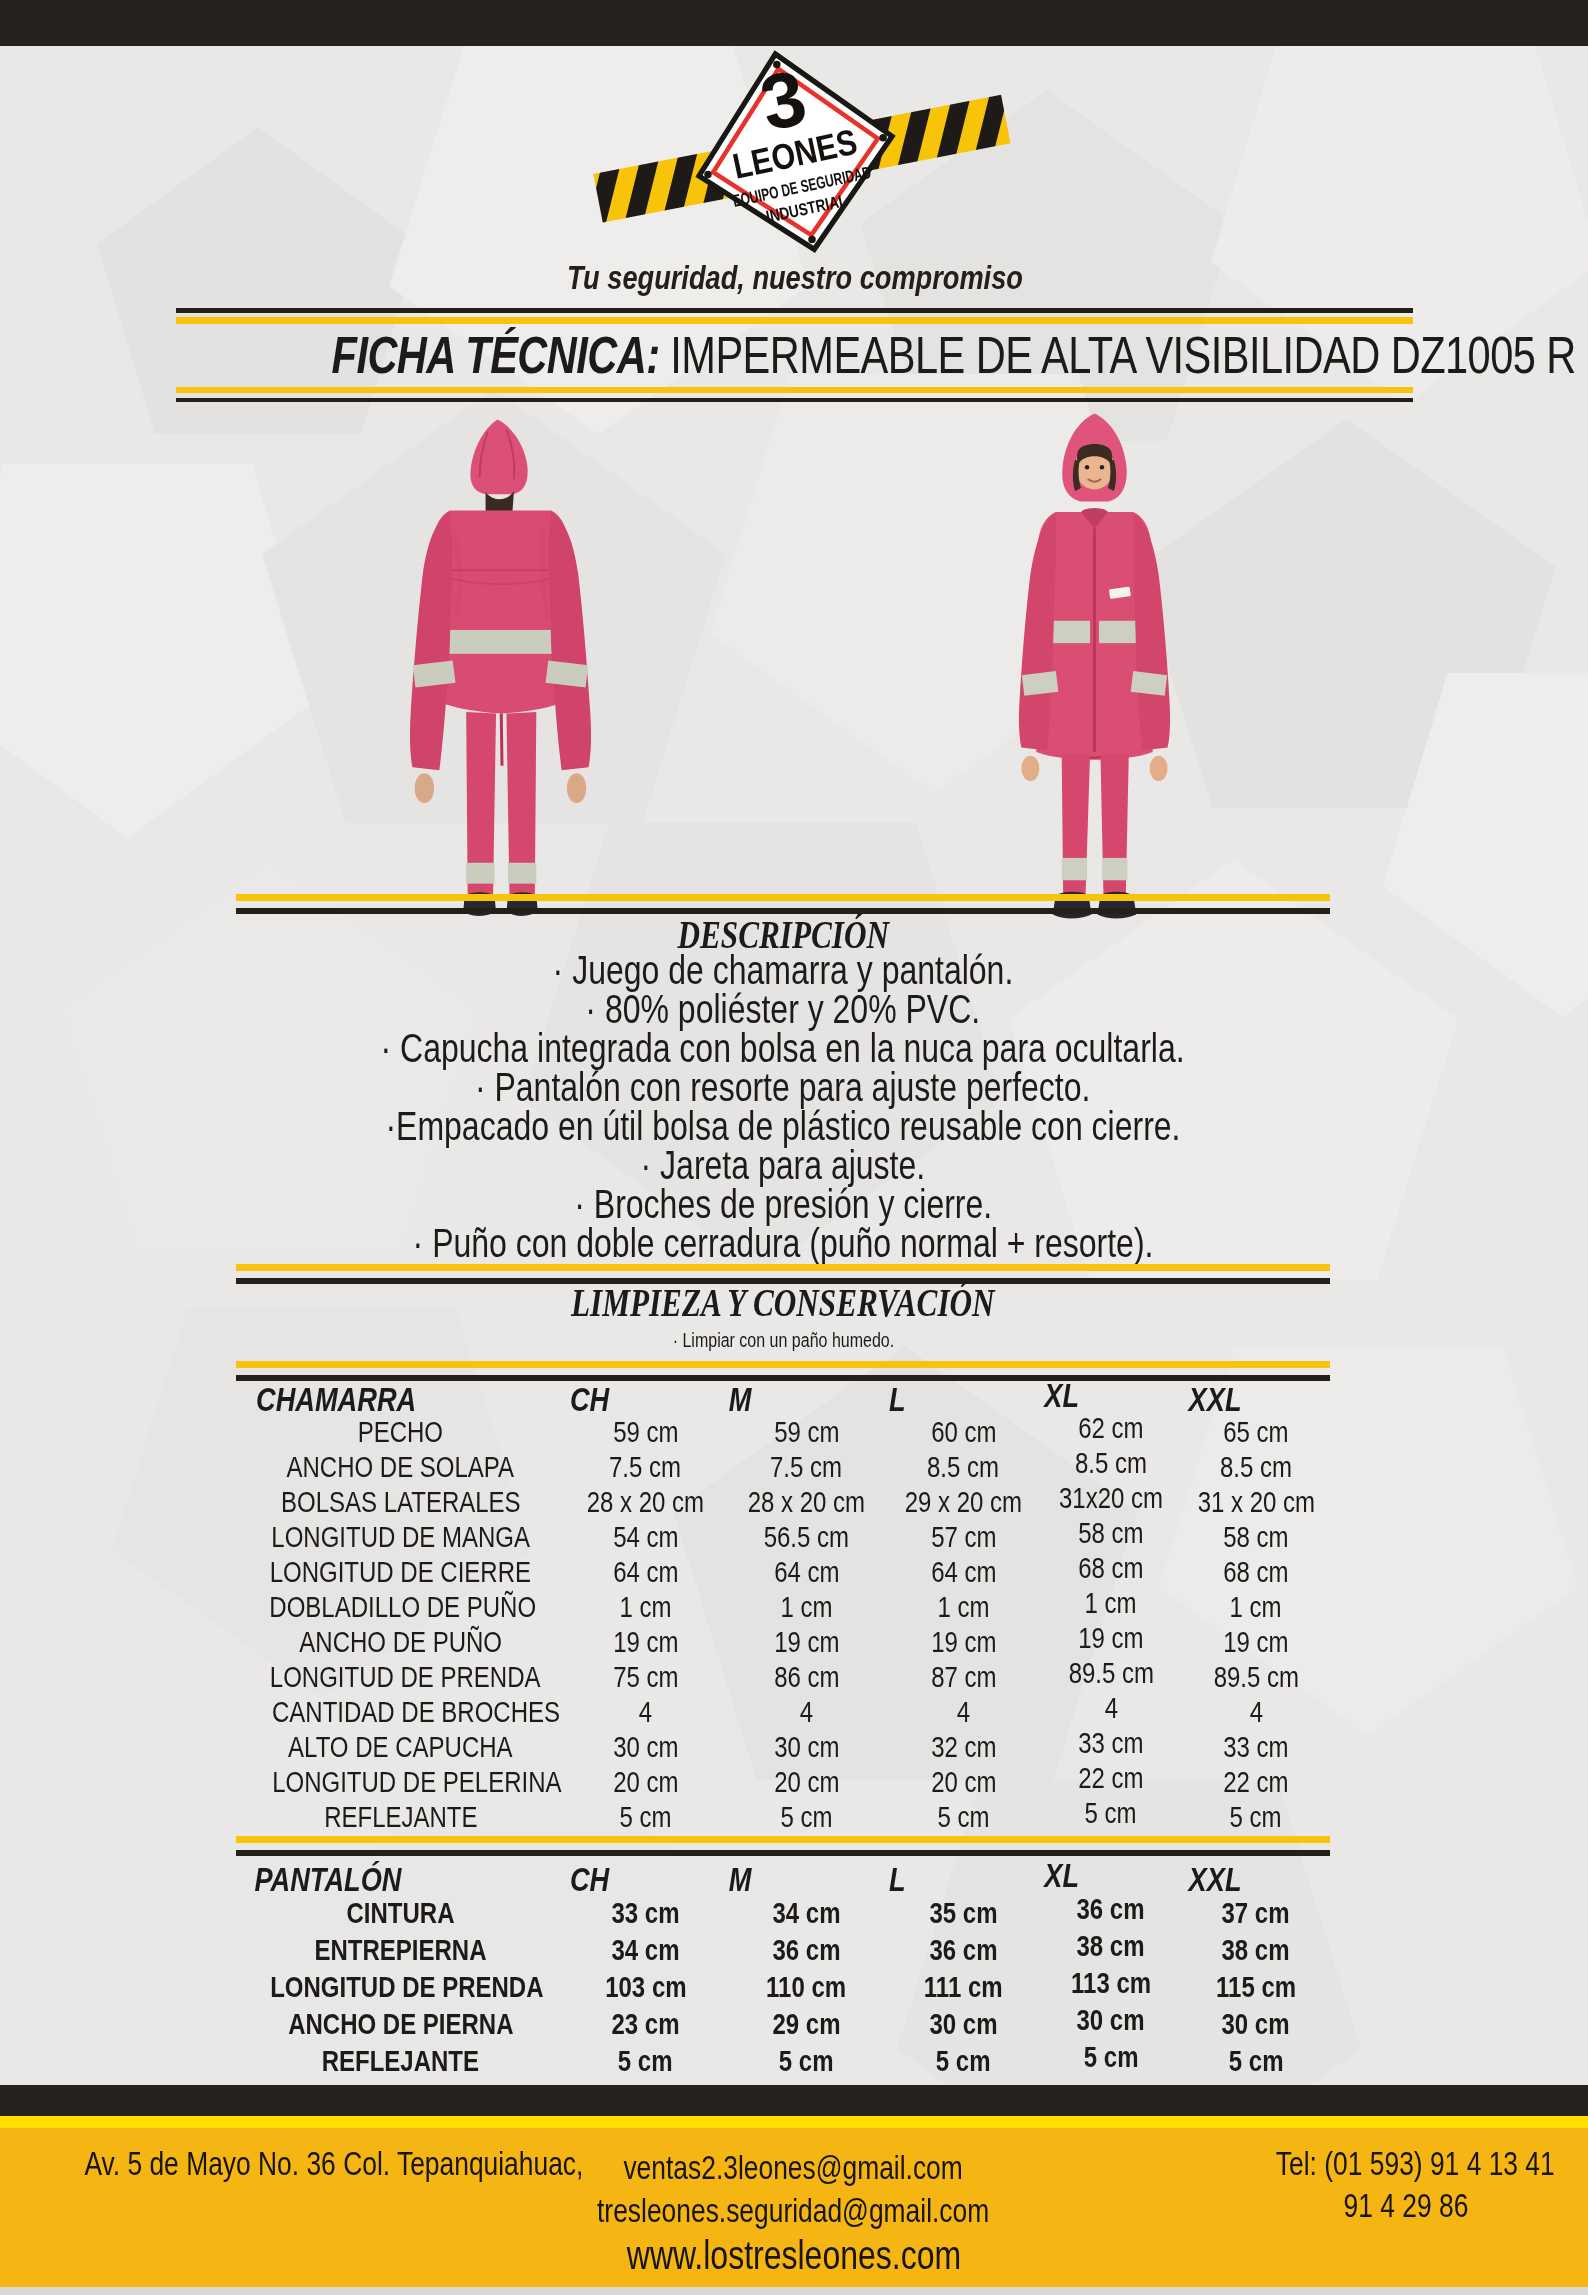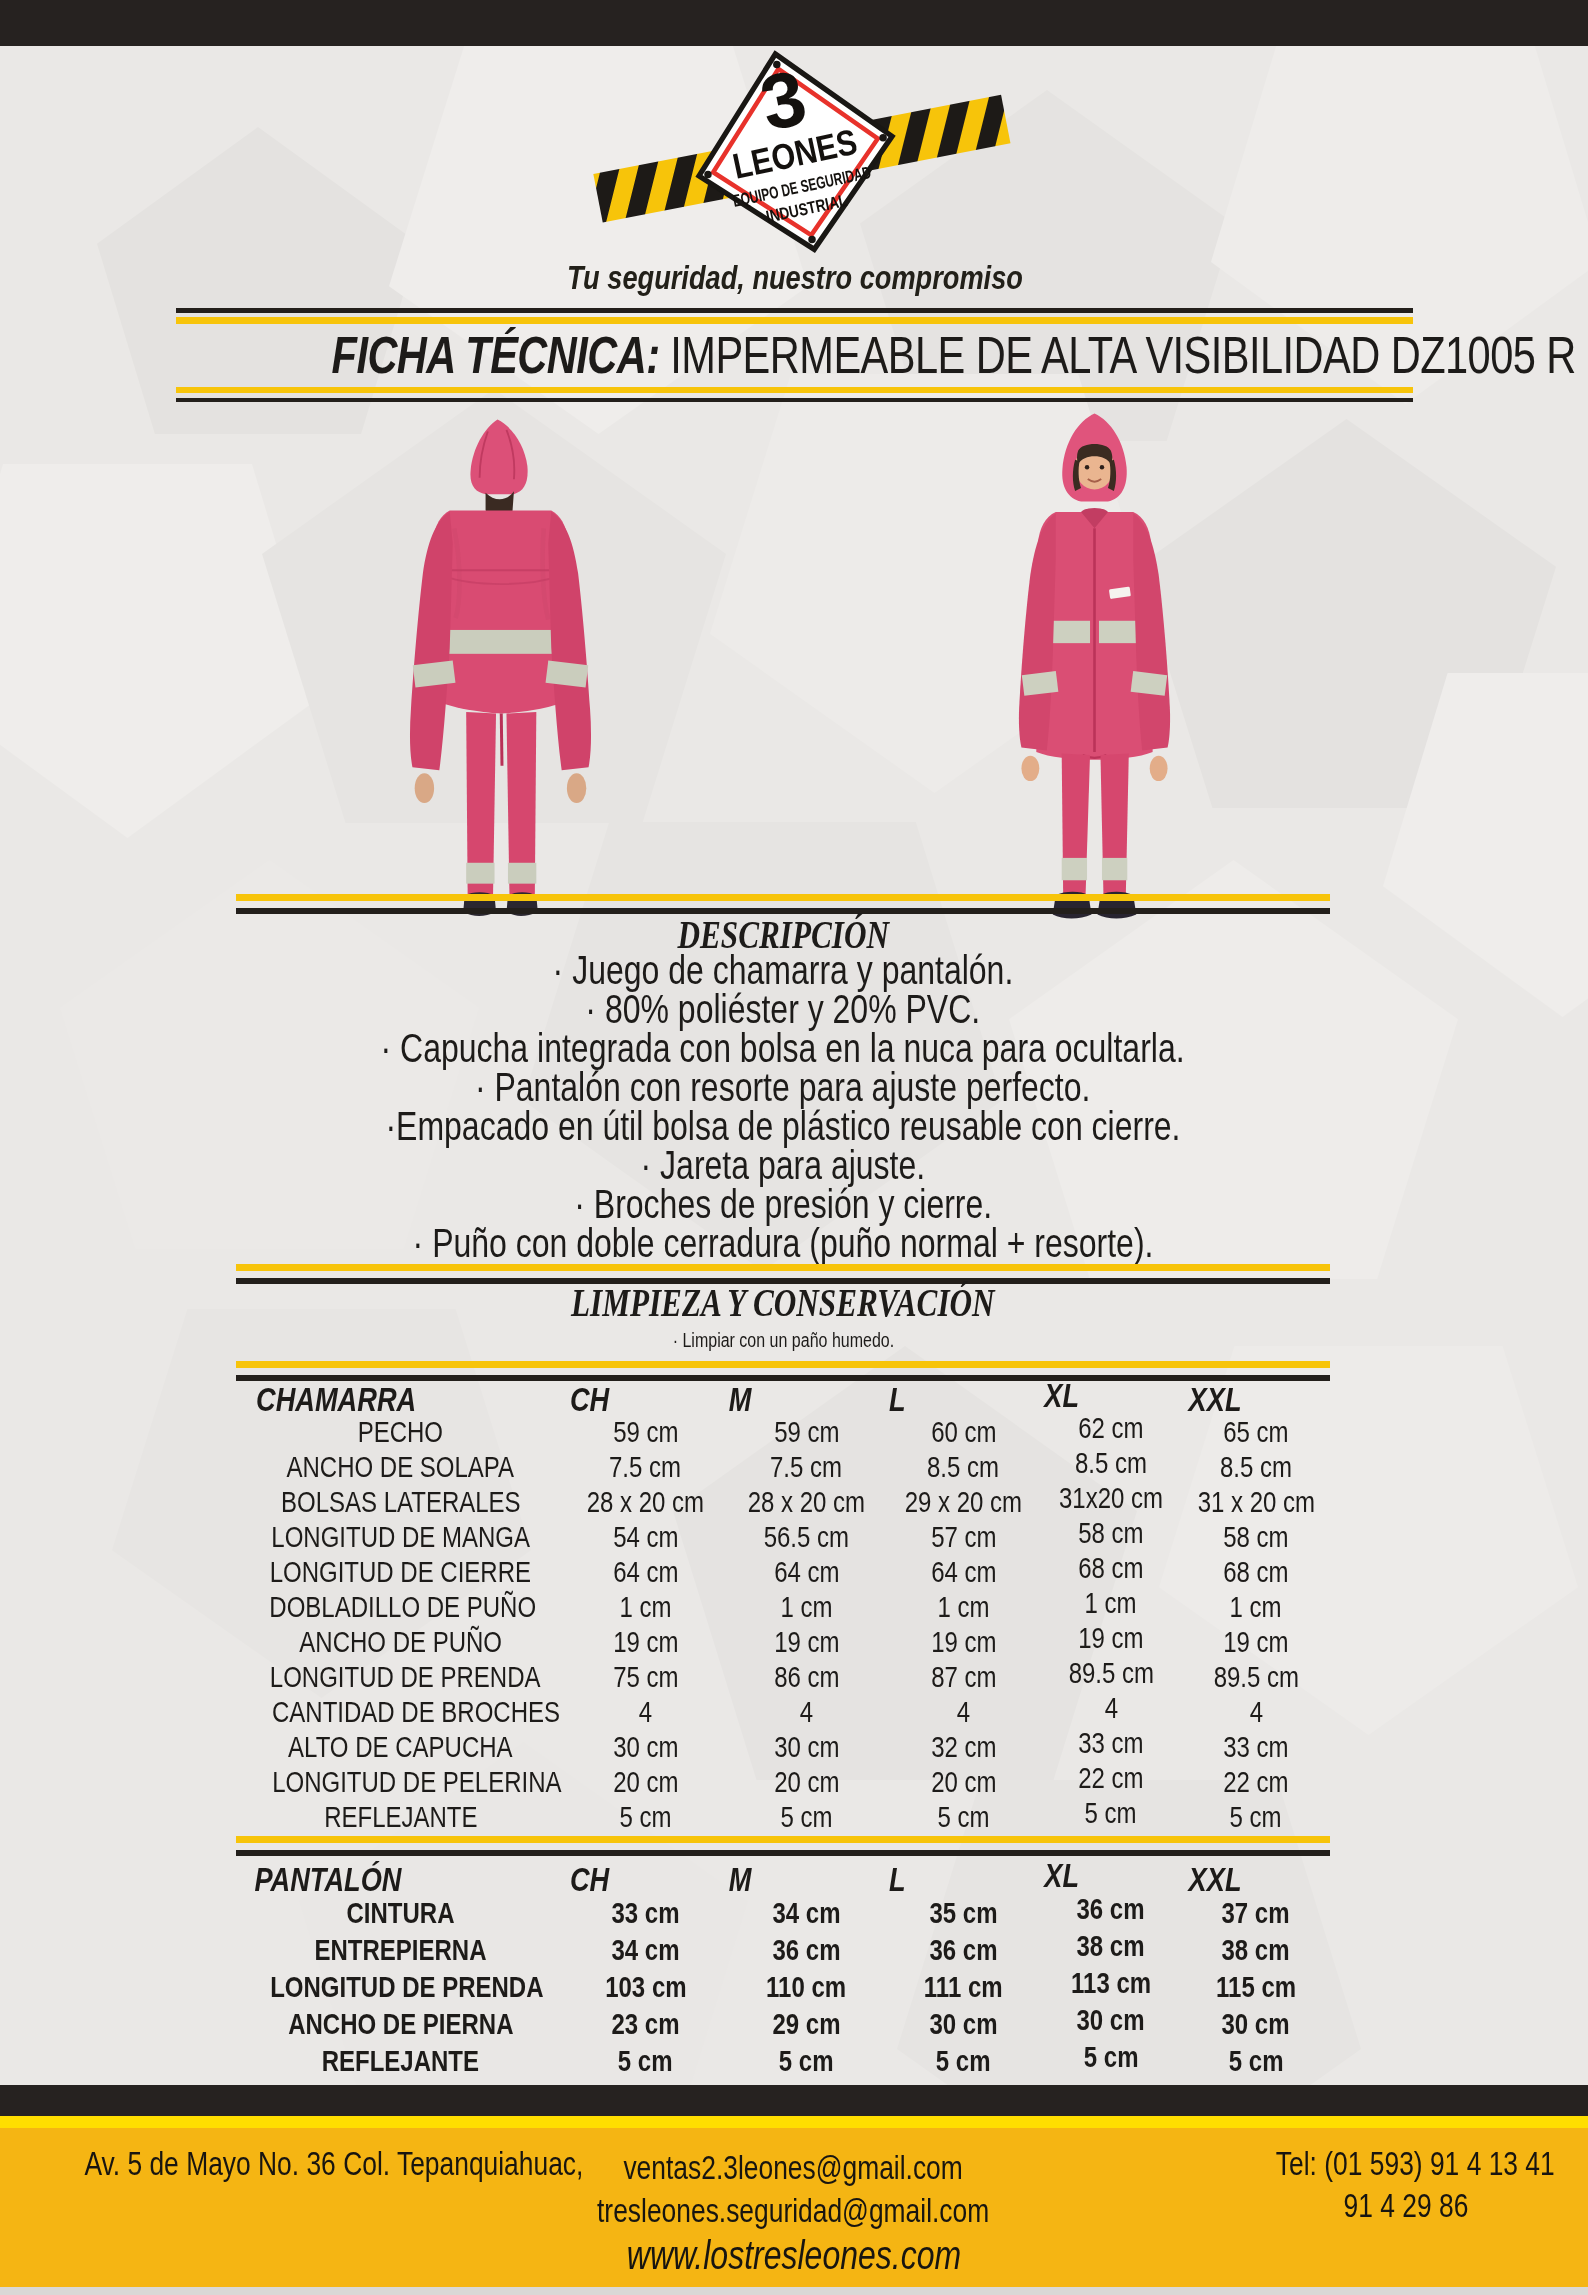--- a/index.html
+++ b/index.html
@@ -51,21 +51,21 @@
   .xl-up{position:relative;top:-3.7px;}
 
   
   .footer-black{position:absolute;left:0;top:2085px;width:1589px;height:31px;background:#262220;}
   .footer-bright{position:absolute;left:0;top:2116px;width:1589px;height:12px;background:#FFDE00;}
   .footer-main{position:absolute;left:0;top:2128px;width:1589px;height:159px;background:#F5B513;}
   .footer-bottom{position:absolute;left:0;top:2287px;width:1589px;height:9px;background:#DAD8D6;}
   .f-block{position:absolute;text-align:center;color:#181510;}
   .f-address{left:22.4px;top:15px;width:546px;font-size:33px;line-height:42px;}
   .f-emails{left:532px;top:18px;width:523px;font-size:33px;line-height:43px;}
-  .f-web{left:532px;top:105px;width:523px;font-size:40px;line-height:45px;font-style:italic;}
+  .f-web{left:532px;top:105px;width:523px;font-size:40px;line-height:45px;}
   .f-tel{left:1241px;top:15px;width:329px;font-size:33px;line-height:42px;}
 
   .fig-svg{position:absolute;}
 </style>
 </head>
 <body>
 
 <div class="page">
 
   <div class="abs" style="left:0;top:0;width:1589px;height:2295px;">

